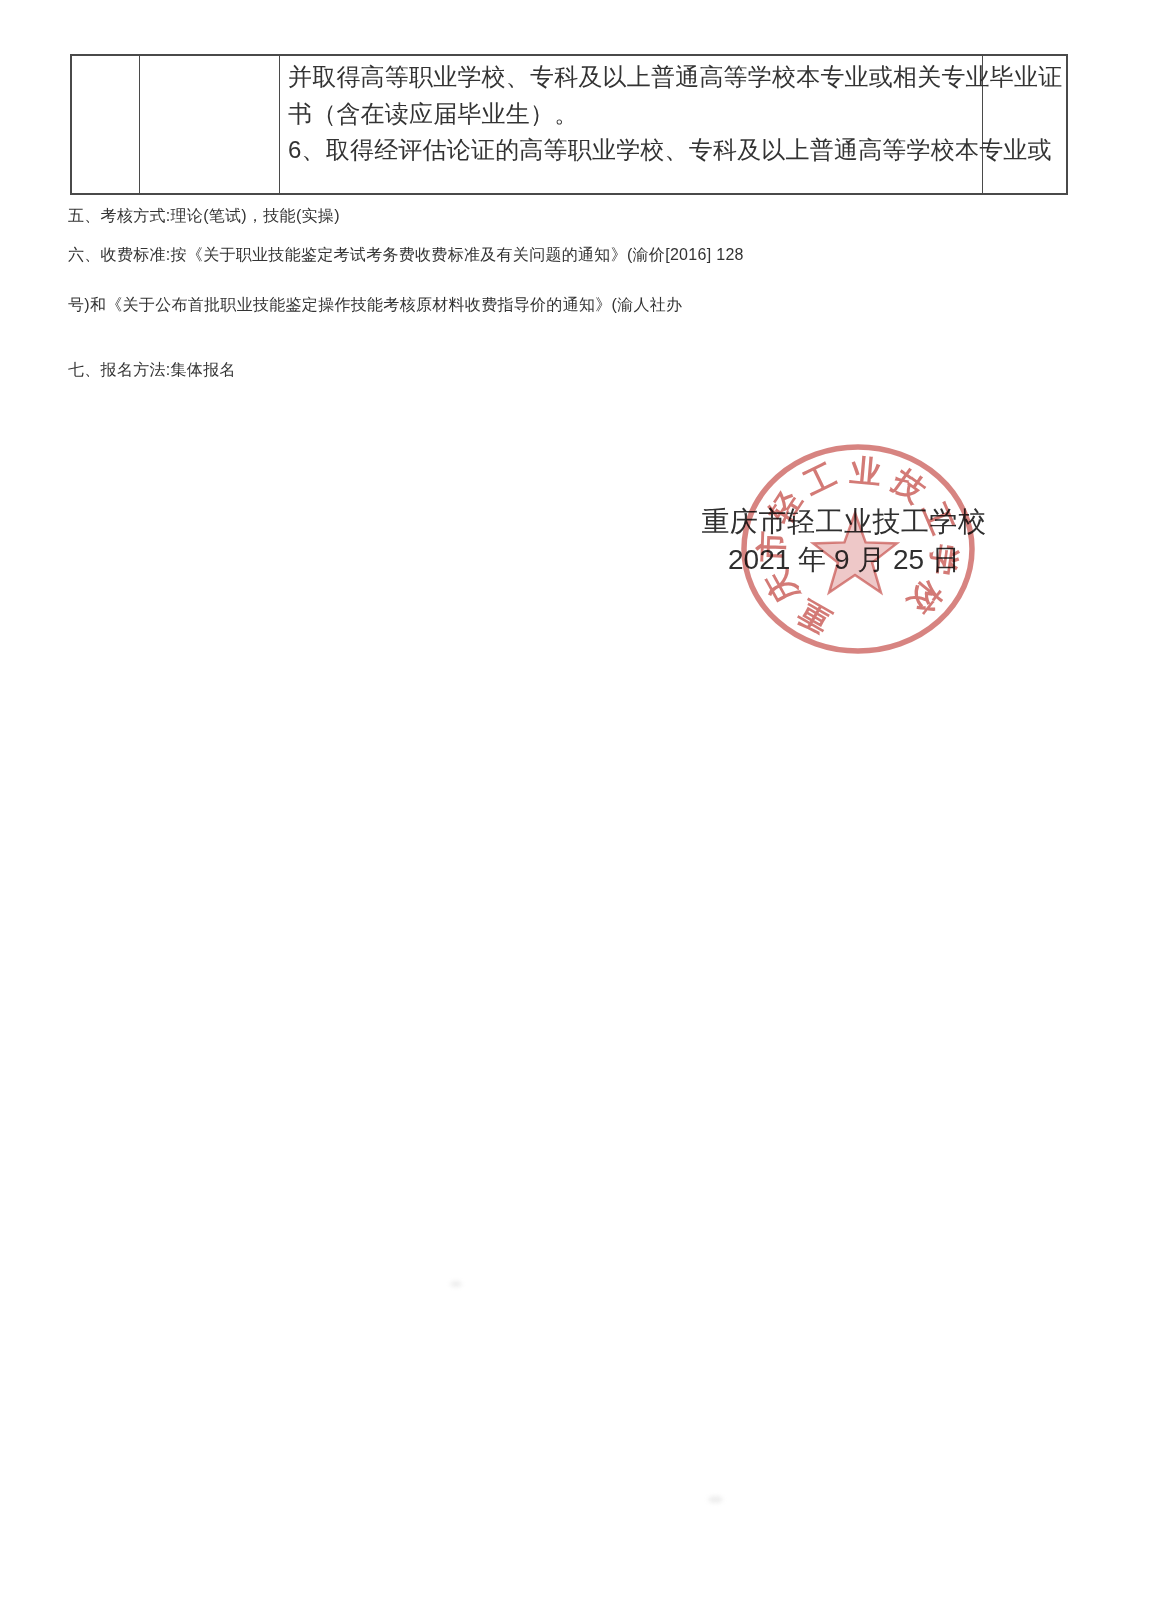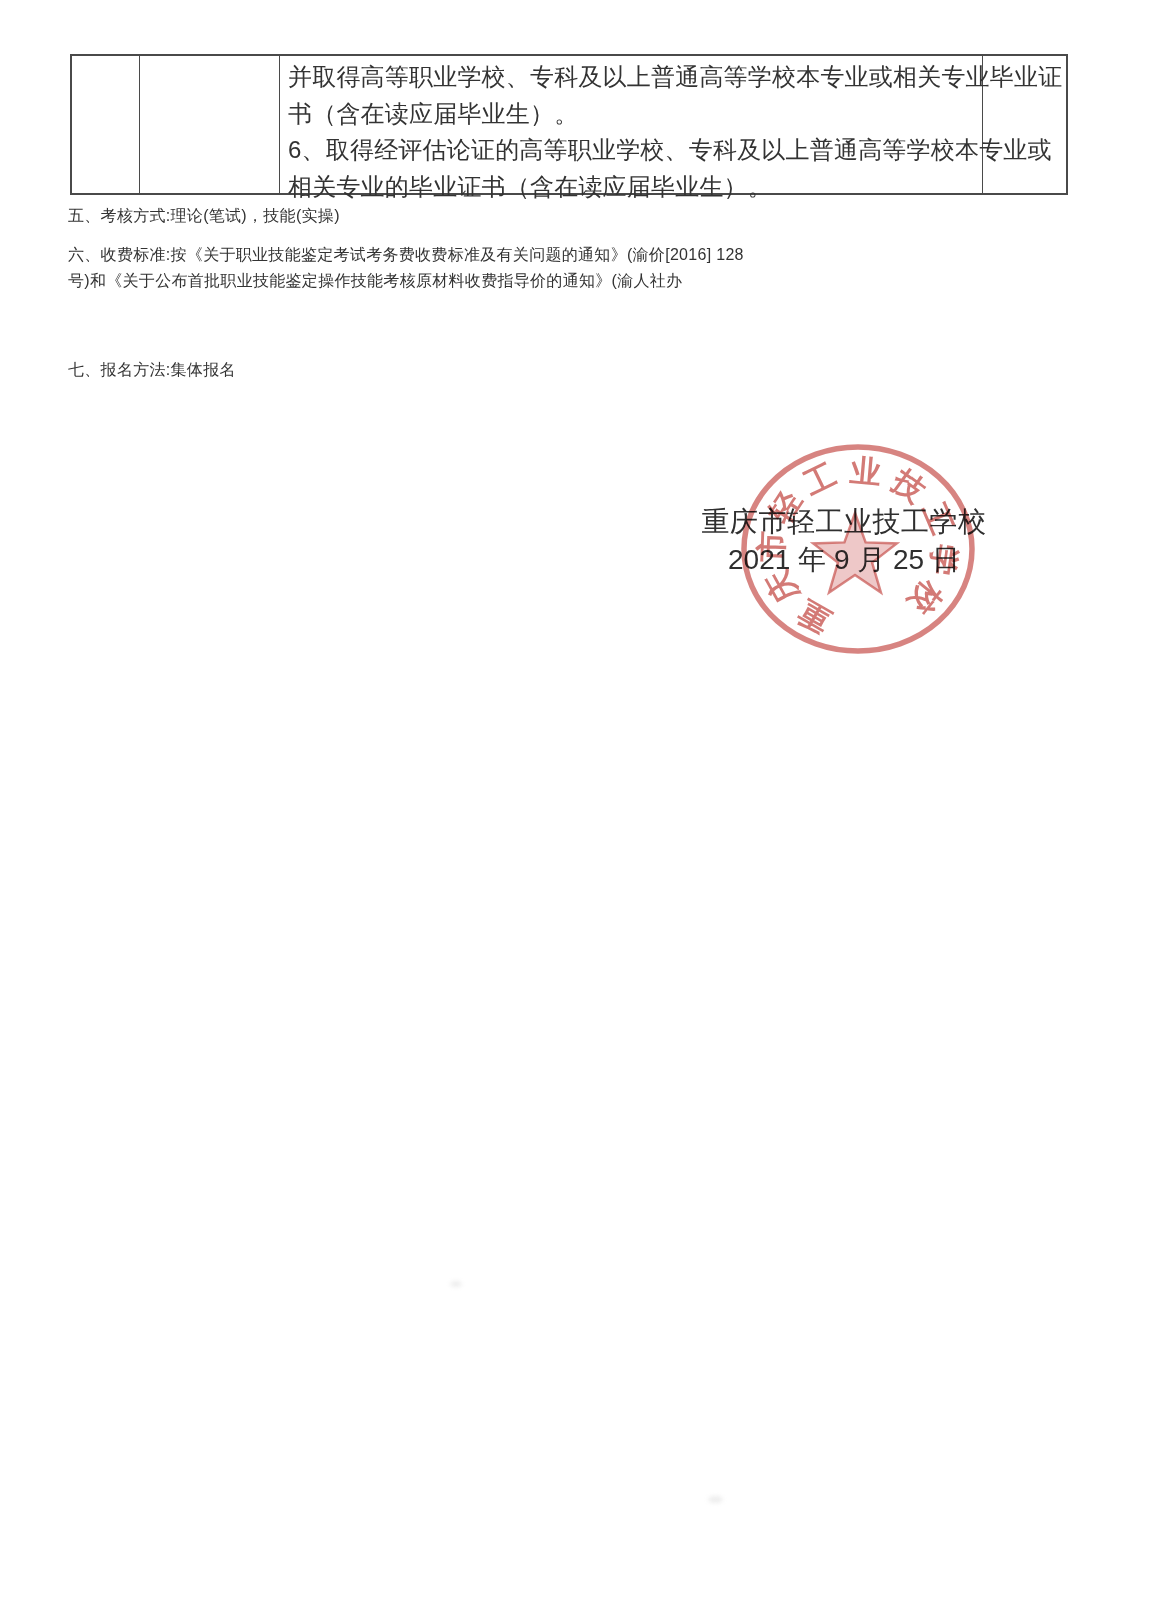--- a/index.html
+++ b/index.html
@@ -27,21 +27,21 @@
   .treqline{
     font-size:24px;line-height:36.5px;white-space:nowrap;color:#333;
     letter-spacing:0.2px;
   }
   
   .bodyline{
     position:absolute;left:68px;
     font-size:16px;line-height:38px;height:38px;
     white-space:nowrap;color:#333;letter-spacing:0.3px;
   }
-  .bl1{top:197px}.bl2{top:236px}.bl3{top:262px}
+  .bl1{top:197px}.bl2{top:236px}.bl3{top:286px}
   .bl4{top:312px}.bl5{top:351px}.bl6{top:389px}
   
   .signature{
     position:absolute;left:698px;top:503px;width:292px;
     text-align:center;font-size:28px;line-height:38px;color:#2f2f2f;
   }
   .sig-org{letter-spacing:0.5px;}
   
   .sealsvg{
     position:absolute;left:728px;top:428px;
@@ -69,21 +69,20 @@
 
 <div class="page">
 
   <div class="tablefrag">
     <div class="tcol c1"></div>
     <div class="tcol c2"></div>
     <div class="tcol c3">
       <div class="treqline">并取得高等职业学校、专科及以上普通高等学校本专业或相关专业毕业证</div>
       <div class="treqline">书（含在读应届毕业生）。</div>
       <div class="treqline">6、取得经评估论证的高等职业学校、专科及以上普通高等学校本专业或</div>
-      <div class="treqline">相关专业的毕业证书（含在读应届毕业生）。</div>
     </div>
     <div class="tcol c4"></div>
   </div>
 
   <div class="bodyline bl1">五、考核方式:理论(笔试)，技能(实操)</div>
   <div class="bodyline bl2">六、收费标准:按《关于职业技能鉴定考试考务费收费标准及有关问题的通知》(渝价[2016] 128</div>
   <div class="bodyline bl3">号)和《关于公布首批职业技能鉴定操作技能考核原材料收费指导价的通知》(渝人社办</div>
   <div class="bodyline bl5">七、报名方法:集体报名</div>
 
   <div class="signature">

